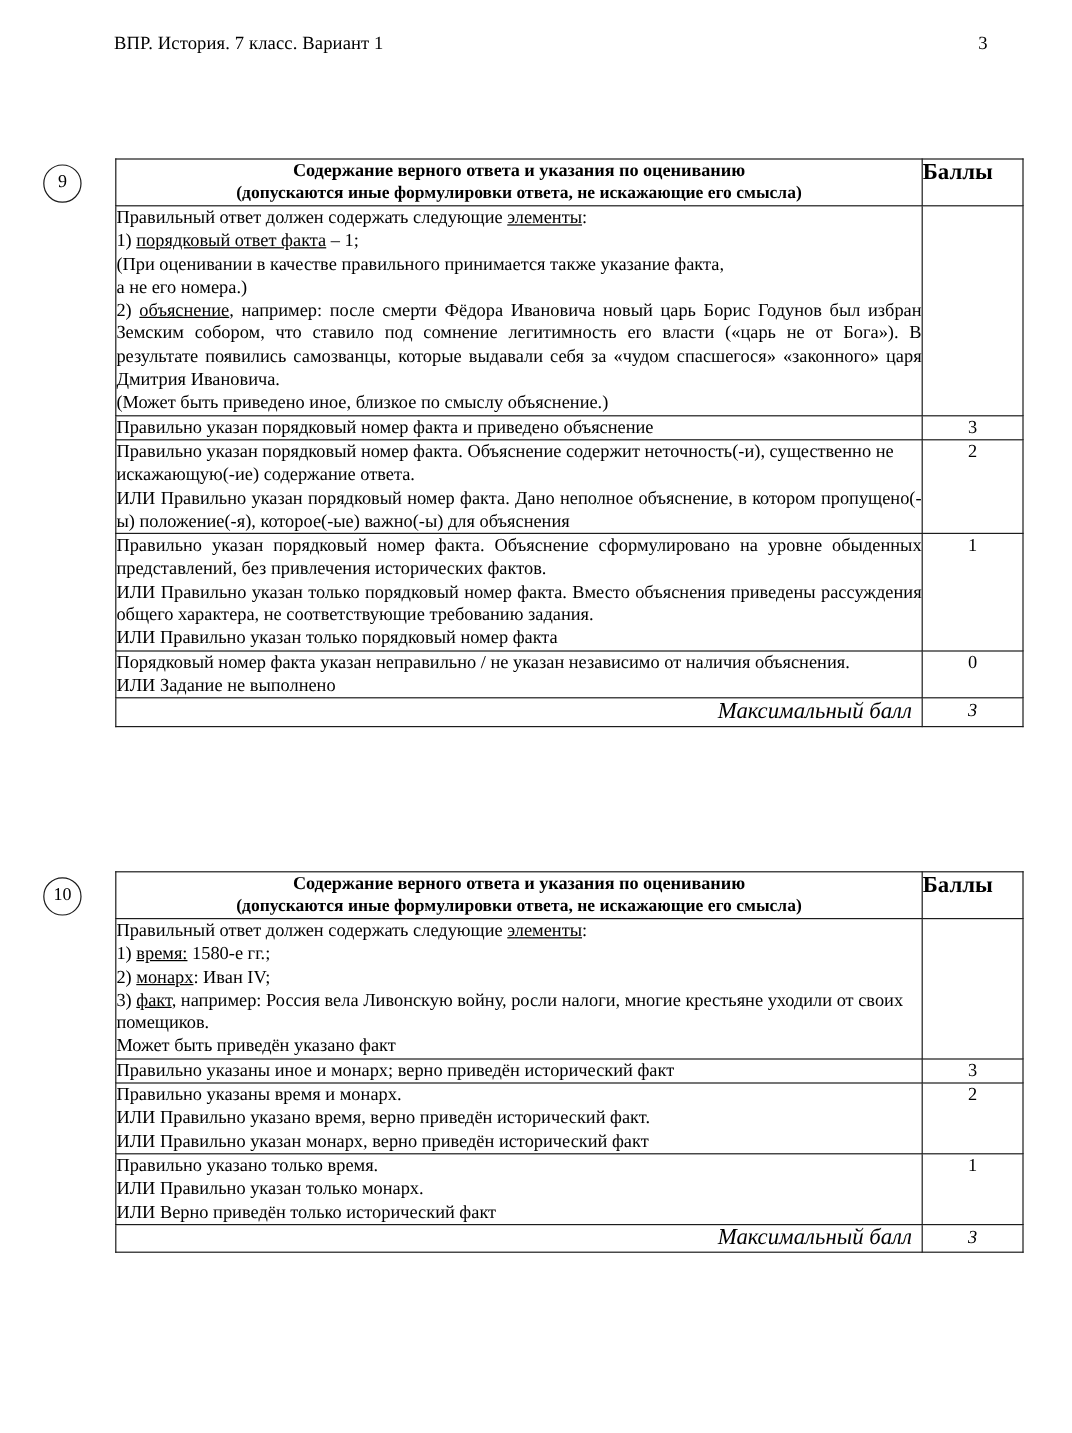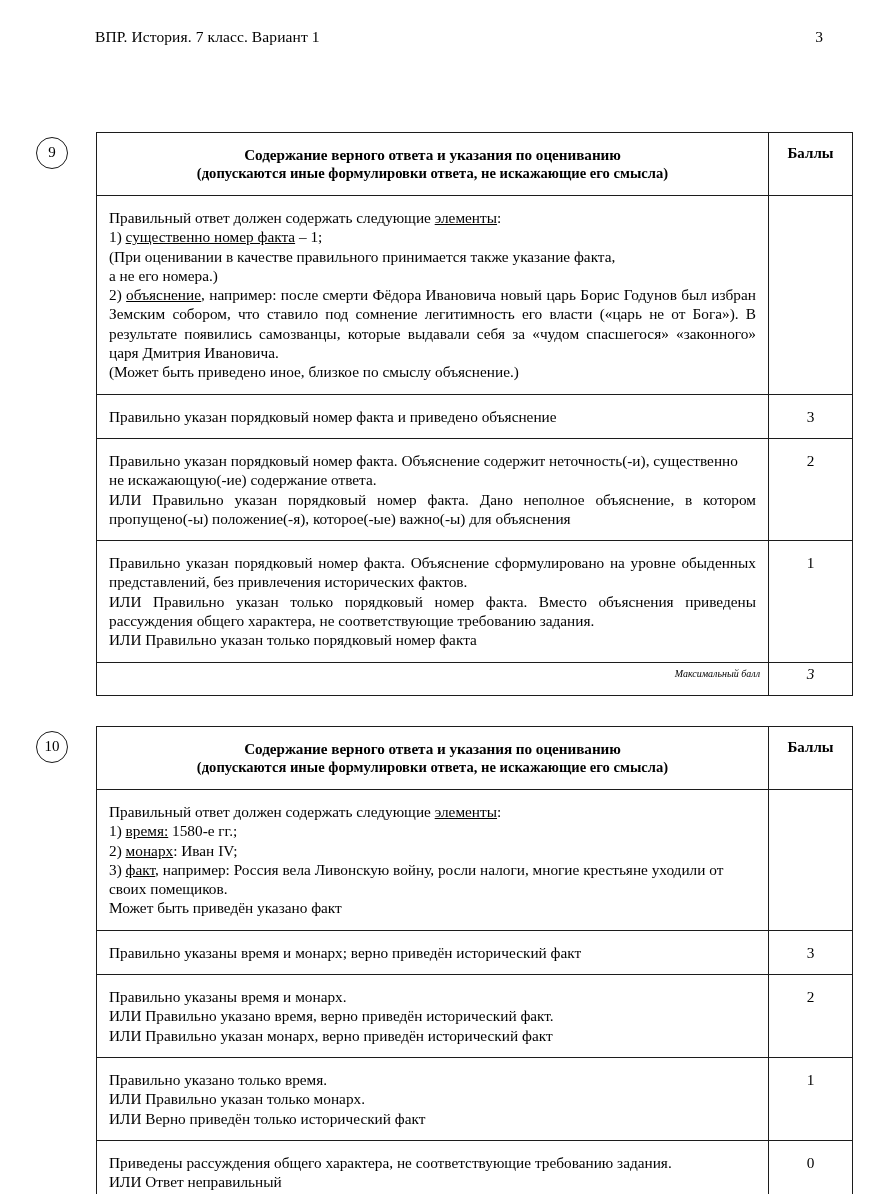--- a/index.html
+++ b/index.html
@@ -66,21 +66,21 @@
     position: absolute;
     left: 96px;
     width: 756px;
     border-collapse: collapse;
     table-layout: fixed;
   }
   table.score-table td,
   table.score-table th {
     border: 1px solid #1c1c1c;
     vertical-align: top;
-    padding: 12px;
+    padding: 0;
   }
 
   col.c-content { width: 672px; }
   col.c-points  { width: 84px; }
 
   
   .th-content {
     text-align: center;
     padding: 3px 6px 4px 6px;
   }
@@ -89,23 +89,23 @@
     font-size: 15.2px;
     line-height: 19px;
     letter-spacing: -0.05px;
   }
   .th-content .th-line2 {
     font-size: 14.6px;
     line-height: 19px;
     font-weight: bold;
   }
   .th-points {
-    text-align: center;
+    text-align: left;
     font-weight: bold;
-    font-size: 15px;
+    font-size: 19px;
     padding-top: 3px;
     vertical-align: top;
   }
 
   
   .cell-text {
     font-size: 15.3px;
     line-height: 19.3px;
     padding: 1px 7px 2px 7px;
     margin-left: 44px;
@@ -122,21 +122,21 @@
     font-size: 15.3px;
     line-height: 19.3px;
     padding-top: 1px;
   }
   .u { text-decoration: underline; }
   .it { }
 
   .maxrow .mx-label {
     text-align: right;
     font-style: italic;
-    font-size: 10px;
+    font-size: 19px;
     line-height: 19.3px;
     padding: 1px 8px 2px 7px;
   }
   .maxrow .mx-points {
     text-align: center;
     font-style: italic;
     font-size: 15.3px;
     line-height: 19.3px;
     padding-top: 1px;
   }
@@ -162,21 +162,21 @@
         <th class="th-content">
           <div class="th-line1">Содержание верного ответа и указания по оцениванию</div>
           <div class="th-line2">(допускаются иные формулировки ответа, не искажающие его смысла)</div>
         </th>
         <th class="th-points">Баллы</th>
       </tr>
 
       <tr>
         <td class="cell-text">
           <p><span>Правильный ответ должен содержать следующие </span><span class="u">элементы</span><span>:</span></p>
-          <p><span>1)  </span><span class="u">существенно номер факта</span><span> – 1;</span></p>
+          <p><span>1)  </span><span class="u">порядковый ответ факта</span><span> – 1;</span></p>
           <p class="it">(При оценивании в качестве правильного принимается также указание факта,</p>
           <p class="it">а не его номера.)</p>
           <p class="justify"><span>2) </span><span class="u">объяснение</span><span>, например: после смерти Фёдора Ивановича новый царь Борис Годунов был избран Земским собором, что ставило под сомнение легитимность его власти («царь не от Бога»). В результате появились самозванцы, которые выдавали себя за «чудом спасшегося» «законного» царя Дмитрия Ивановича.</span></p>
           <p>(Может быть приведено иное, близкое по смыслу объяснение.)</p>
         </td>
         <td class="cell-points"></td>
       </tr>
 
       <tr>
         <td class="cell-text">
@@ -195,20 +195,27 @@
 
       <tr>
         <td class="cell-text">
           <p class="justify">Правильно указан порядковый номер факта. Объяснение сформулировано на уровне обыденных представлений, без привлечения исторических фактов.</p>
           <p class="justify">ИЛИ Правильно указан только порядковый номер факта. Вместо объяснения приведены рассуждения общего характера, не соответствующие требованию задания.</p>
           <p>ИЛИ Правильно указан только порядковый номер факта</p>
         </td>
         <td class="cell-points">1</td>
       </tr>
 
+      <tr>
+        <td class="cell-text">
+          <p class="justify">Порядковый номер факта указан неправильно / не указан независимо от наличия объяснения.</p>
+          <p>ИЛИ Задание не выполнено</p>
+        </td>
+        <td class="cell-points">0</td>
+      </tr>
 
       <tr class="maxrow">
         <td class="mx-label">Максимальный балл</td>
         <td class="mx-points">3</td>
       </tr>
     </tbody>
   </table>
 </div>
 
 <div class="task-block" id="task-10">
@@ -234,21 +241,21 @@
           <p><span>1) </span><span class="u">время:</span><span> 1580-е гг.;</span></p>
           <p><span>2) </span><span class="u">монарх</span><span>: Иван IV;</span></p>
           <p><span>3) </span><span class="u">факт</span><span>, например: Россия вела Ливонскую войну, росли налоги, многие крестьяне уходили от своих помещиков.</span></p>
           <p>Может быть приведён указано факт</p>
         </td>
         <td class="cell-points"></td>
       </tr>
 
       <tr>
         <td class="cell-text">
-          <p>Правильно указаны время и монарх; верно приведён исторический факт</p>
+          <p>Правильно указаны иное и монарх; верно приведён исторический факт</p>
         </td>
         <td class="cell-points">3</td>
       </tr>
 
       <tr>
         <td class="cell-text">
           <p>Правильно указаны время и монарх.</p>
           <p>ИЛИ Правильно указано время, верно приведён исторический факт.</p>
           <p>ИЛИ Правильно указан монарх, верно приведён исторический факт</p>
         </td>
@@ -257,27 +264,20 @@
 
       <tr>
         <td class="cell-text">
           <p>Правильно указано только время.</p>
           <p>ИЛИ Правильно указан только монарх.</p>
           <p>ИЛИ Верно приведён только исторический факт</p>
         </td>
         <td class="cell-points">1</td>
       </tr>
 
-      <tr>
-        <td class="cell-text">
-          <p class="justify">Приведены рассуждения общего характера, не соответствующие требованию задания.</p>
-          <p>ИЛИ Ответ неправильный</p>
-        </td>
-        <td class="cell-points">0</td>
-      </tr>
 
       <tr class="maxrow">
         <td class="mx-label">Максимальный балл</td>
         <td class="mx-points">3</td>
       </tr>
     </tbody>
   </table>
 </div>
 
 </body></html>

